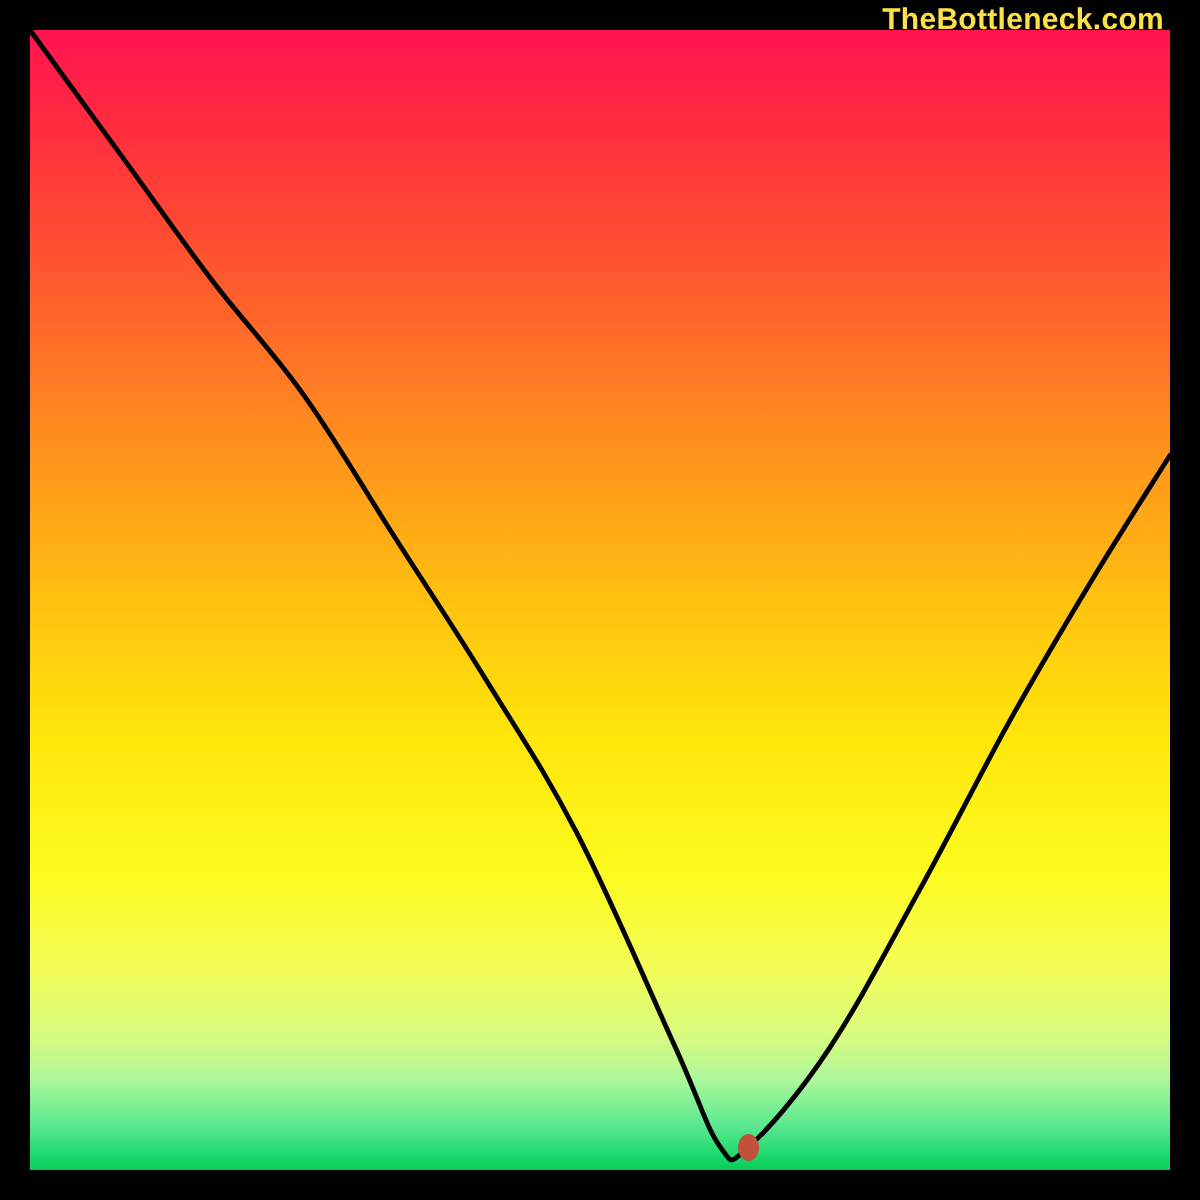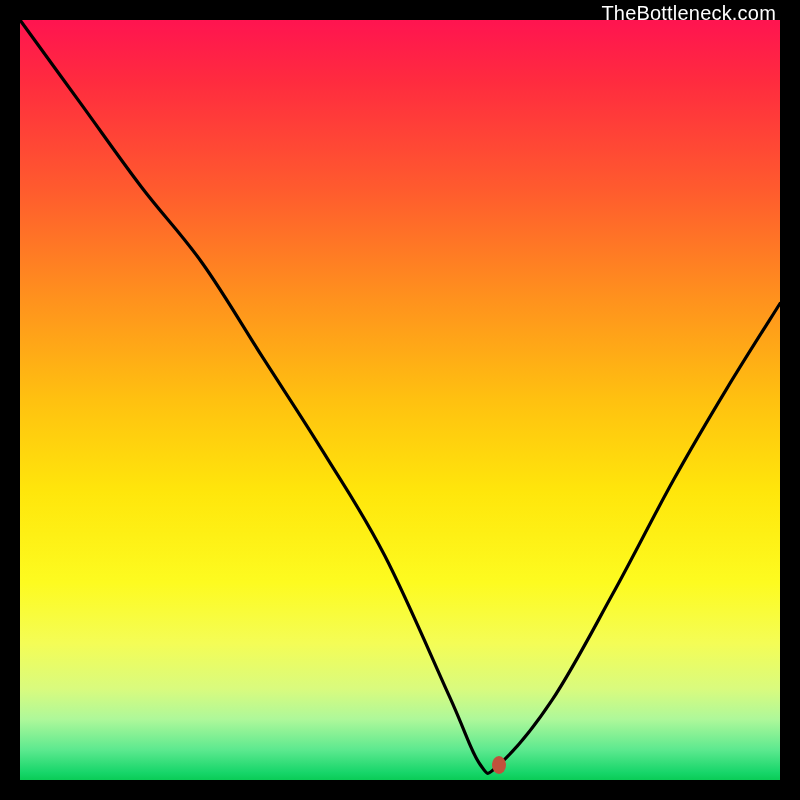--- a/index.html
+++ b/index.html
@@ -40,22 +40,22 @@
       #17d66a 99%,
       #0acc56 100%
     );
   }
   .watermark {
     position: absolute;
     right: 24px;
     top: 2px;
     font-family: Arial, Helvetica, sans-serif;
     font-size: 20px;
-    font-weight: 400;
-    color: #ffffff;
+    font-weight: 700;
+    color: #fde047;
     letter-spacing: 0.2px;
   }
   svg.curve {
     position: absolute;
     left: 0;
     top: 0;
     width: 760px;
     height: 760px;
     overflow: visible;
   }

